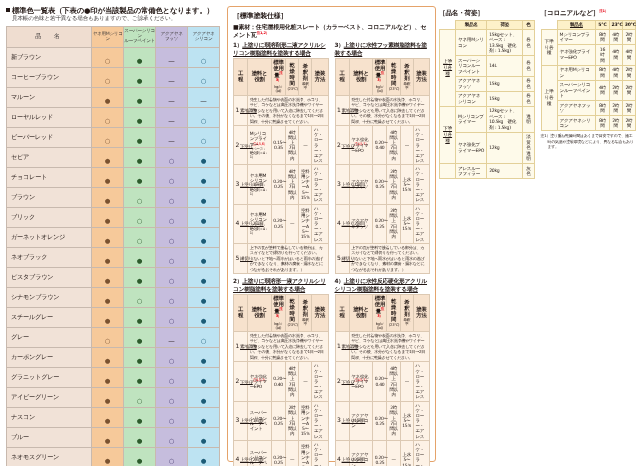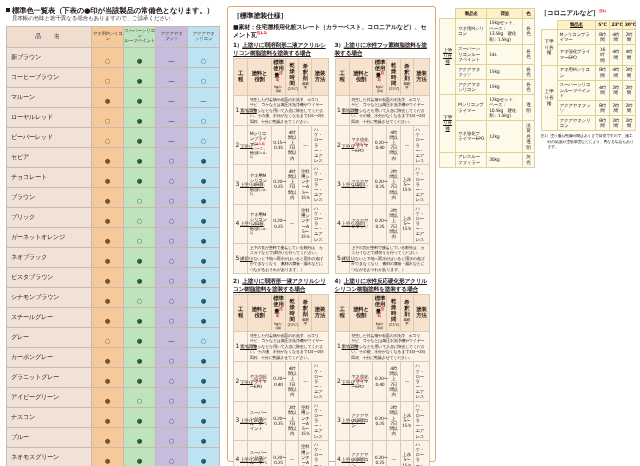--- a/index.html
+++ b/index.html
@@ -521,20 +521,21 @@
               <p>注6）ヤネ強化プライマーEPOを使用することができます。</p>
               <p>注7）Mシリコンプライマーを使用することができます。</p>
               <p class="red">注8）塗料別の仕様については、最寄りの営業所へお問い合わせください。</p>
             </div>
       </div>
     </div>
 
     <div class="two" style="margin-top:2px;">
 
       <div class="half">
+        <div class="btitle">［品名・荷姿］</div>
         <table class="ytable">
           <colgroup>
                 <col style="width:17%">
                 <col style="width:33%">
                 <col style="width:38%">
                 <col style="width:12%">
               </colgroup>
           <thead>
                 <tr>
             <th style="background:#fff;border:0"></th>

